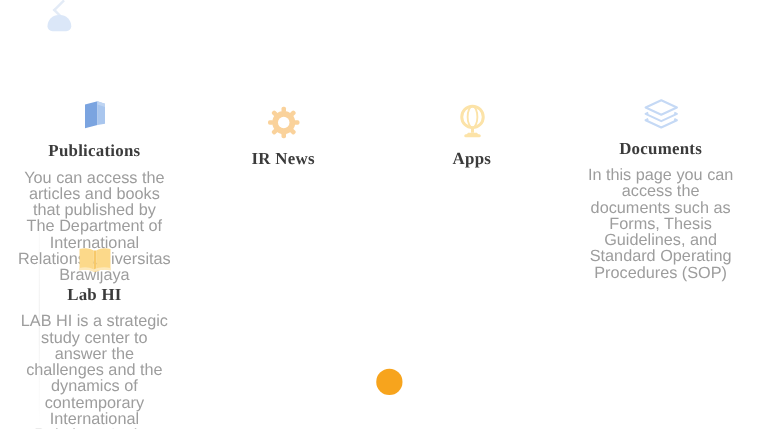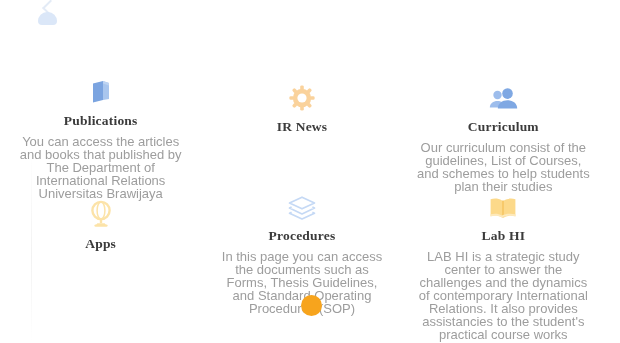--- a/index.html
+++ b/index.html
@@ -59,21 +59,21 @@
     height: 193px;
     background: linear-gradient(to bottom, rgba(0,0,0,0) 0%, rgba(0,0,0,0.05) 55%, rgba(0,0,0,0) 100%);
   }
 
   .grid {
     position: absolute;
     left: 0;
     top: 78px;
     width: 604px;
     display: grid;
-    grid-template-columns: repeat(3, 1fr);
+    grid-template-columns: repeat(4, 1fr);
     grid-template-rows: 117px 117px;
   }
 
   .card {
     padding: 0 14px;
     box-sizing: border-box;
     text-align: center;
     display: flex;
     flex-direction: column;
     align-items: center;
@@ -156,32 +156,20 @@
             <rect x="12.2" y="22" width="3.6" height="4.6" rx="1.4" transform="rotate(45 14 14)"></rect>
             <rect x="1.4" y="12.2" width="4.6" height="3.6" rx="1.4" transform="rotate(45 14 14)"></rect>
             <rect x="22" y="12.2" width="4.6" height="3.6" rx="1.4" transform="rotate(45 14 14)"></rect>
           </g>
           <circle cx="14" cy="14" r="4.6" fill="#ffffff"></circle>
         </svg>
       </div>
       <div class="card-title">IR News</div>
     </div>
 
-    <div class="card">
-      <div class="card-icon">
-        <svg width="30" height="26" viewBox="0 0 30 26">
-          <circle cx="9.5" cy="9" r="4.2" fill="#9dbdec"></circle>
-          <path d="M1.8 21.5c0-4.1 3.4-6.6 7.7-6.6s7.7 2.5 7.7 6.6z" fill="#9dbdec"></path>
-          <circle cx="19.5" cy="7.6" r="5.3" fill="#7fa8e3"></circle>
-          <path d="M9.8 22.4c0-5 4.3-8.2 9.7-8.2s9.7 3.2 9.7 8.2z" fill="#7fa8e3"></path>
-        </svg>
-      </div>
-      <div class="card-title">Curriculum</div>
-      <div class="card-desc">Our curriculum consist of the guidelines, List of Courses, and schemes to help students plan their studies</div>
-    </div>
 
     <div class="card">
       <div class="card-icon">
         <svg width="28" height="30" viewBox="0 0 28 30">
           <circle cx="14" cy="11.5" r="8.6" fill="none" stroke="#fce3a8" stroke-width="2.4"></circle>
           <ellipse cx="14" cy="11.5" rx="3.9" ry="8.6" fill="none" stroke="#fce3a8" stroke-width="1.5"></ellipse>
           <path d="M14 20.1 L14 24.2" stroke="#fce3a8" stroke-width="2.4"></path>
           <path d="M8.6 26.6 L19.4 26.6" stroke="#fce3a8" stroke-width="2.4" stroke-linecap="round"></path>
           <path d="M10.4 24.2 L17.6 24.2 L19.4 26.6 L8.6 26.6 Z" fill="#fce3a8"></path>
         </svg>
@@ -192,21 +180,21 @@
     <div class="card">
       <div class="card-icon">
         <svg width="30" height="26" viewBox="0 0 30 26">
           <g fill="none" stroke="#c5d9f5" stroke-width="1.7" stroke-linejoin="round">
             <path d="M15 2.2 L27.5 8 L15 13.8 L2.5 8 Z"></path>
             <path d="M4.6 12.1 L2.5 13.1 L15 18.9 L27.5 13.1 L25.4 12.1"></path>
             <path d="M4.6 17.2 L2.5 18.2 L15 24 L27.5 18.2 L25.4 17.2"></path>
           </g>
         </svg>
       </div>
-      <div class="card-title">Procedures</div>
+      <div class="card-title">Documents</div>
       <div class="card-desc">In this page you can access the documents such as Forms, Thesis Guidelines, and Standard Operating Procedures (SOP)</div>
     </div>
 
     <div class="card">
       <div class="card-icon">
         <svg width="30" height="26" viewBox="0 0 30 26">
           <path d="M2.6 4.2 C6.5 3.2 10.6 3.4 14 5.4 L14 22.4 C10.6 20.4 6.5 20.2 2.6 21.2 Z" fill="#fcd98a"></path>
           <path d="M27.4 4.2 C23.5 3.2 19.4 3.4 16 5.4 L16 22.4 C19.4 20.4 23.5 20.2 27.4 21.2 Z" fill="#fcd98a"></path>
           <path d="M14 5.4 L14 22.4 L16 22.4 L16 5.4 Z" fill="#f7c96a"></path>
           <path d="M2.6 19.3 C6.5 18.3 10.6 18.5 14 20.5 C17.4 18.5 23.5 18.3 27.4 19.3 L27.4 21.4 C23.5 20.4 17.4 20.6 14 22.6 C10.6 20.6 6.5 20.4 2.6 21.4 Z" fill="#fde9bb"></path>

